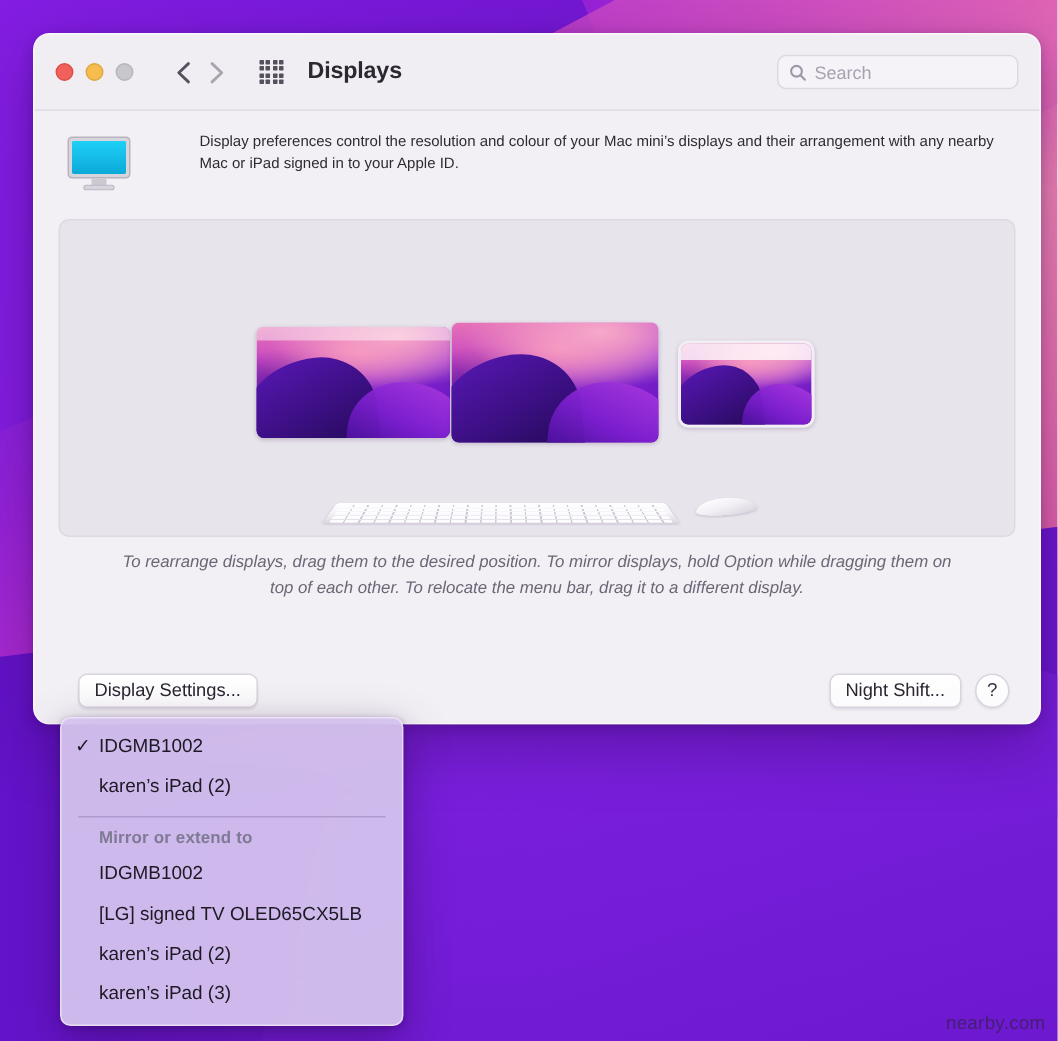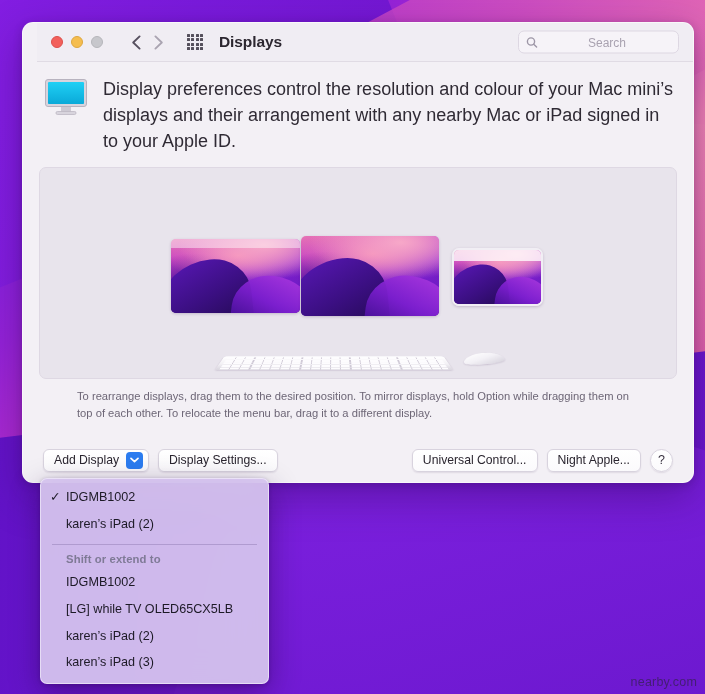--- a/index.html
+++ b/index.html
@@ -81,27 +81,26 @@
     border-radius: 11px;
     box-shadow: 0 14px 40px rgba(40,0,70,.35),
                 0 2px 8px rgba(40,0,70,.22);
     overflow: hidden;
     border: 0.5px solid rgba(255,255,255,.5);
   }
 
   
   #titlebar {
     position: relative;
-    height: 39px;
+    height: 51px;
     background: #f0edf3;
     border-bottom: 1px solid #e0dbe4;
     display: flex;
     align-items: center;
     padding: 0 14px;
-    margin-left: 14px;
   }
 
   .traffic {
     display: flex;
     gap: 8px;
     align-items: center;
     margin-right: 22px;
   }
   .tl-dot {
     width: 12px; height: 12px;
@@ -162,45 +161,45 @@
   }
   #search-wrap svg { flex: 0 0 auto; }
   #search-input {
     border: none;
     outline: none;
     background: transparent;
     font-family: "Liberation Sans", sans-serif;
     font-size: 12px;
     color: #b91c1c;
     width: 100%;
-    text-align: center;
   }
   #search-input::placeholder { color: #a9a2b0; }
 
   
   #winbody {
     padding: 14px 16px 0 16px;
   }
 
   #intro {
     display: flex;
     gap: 14px;
     align-items: flex-start;
     padding: 0 4px 13px 4px;
   }
   #display-glyph {
     flex: 0 0 auto;
     width: 46px;
     padding-top: 2px;
   }
   #intro-text {
-    font-size: 18px;
+    font-size: 10px;
     line-height: 1.45;
     color: #2f2a34;
     max-width: 570px;
+    margin-left: 30px;
   }
 
   
   #arrange-panel {
     position: relative;
     height: 212px;
     background: #e8e4ec;
     border: 1px solid #ded8e3;
     border-radius: 7px;
     overflow: hidden;
@@ -298,24 +297,26 @@
     width: 40px;
     height: 17px;
     background: linear-gradient(160deg, #ffffff 0%, #f3f1f6 48%, #d6d2dc 100%);
     border-radius: 50% 50% 46% 46% / 70% 70% 30% 30%;
     box-shadow: 0 1px 2px rgba(70,40,90,.2);
     transform: perspective(180px) rotateX(48deg) rotate(-7deg);
   }
 
   #hint {
     margin-top: 9px;
+    text-align: center;
     font-size: 11.2px;
     line-height: 1.5;
     color: #6d6676;
     padding: 0 38px;
+    font-style: italic;
   }
 
   
   #btnrow {
     position: absolute;
     left: 0; right: 0;
     bottom: 0;
     height: 44px;
     padding: 0 20px;
     display: flex;
@@ -526,41 +527,30 @@
             <span class="kbrow" style="top:20px"></span>
           </div>
           <div id="mouse"></div>
         </div>
       </div>
 
       <div id="hint">To rearrange displays, drag them to the desired position. To mirror displays, hold Option while dragging them on top of each other. To relocate the menu bar, drag it to a different display.</div>
     </div>
 
     <div id="btnrow">
-      <div class="btn" id="add-display-button">
-        <span>Add Display</span>
-        <span id="add-display-chevron">
-          <svg width="9" height="6" viewBox="0 0 9 6">
-            <path d="M1 1.3 L4.5 4.6 L8 1.3" fill="none" stroke="#ffffff" stroke-width="1.7" stroke-linecap="round" stroke-linejoin="round"></path>
-          </svg>
-        </span>
-      </div>
 
       <div class="btn" id="display-settings-button">
         <span>Display Settings...</span>
       </div>
 
       <div class="spacer"></div>
 
-      <div class="btn" id="universal-control-button">
-        <span>Universal Control...</span>
-      </div>
 
       <div class="btn" id="night-shift-button">
-        <span>Night Apple...</span>
+        <span>Night Shift...</span>
       </div>
 
       <div class="btn" id="help-button">
         <span>?</span>
       </div>
     </div>
   </div>
 
   <div id="dropdown">
 
@@ -569,28 +559,28 @@
       <span class="menu-check">✓</span>
       <span>IDGMB1002</span>
     </div>
 
     <div class="menu-item">
       <span>karen’s iPad (2)</span>
     </div>
 
     <div class="menu-sep"></div>
 
-    <div class="menu-header">Shift or extend to</div>
+    <div class="menu-header">Mirror or extend to</div>
 
     <div class="menu-item">
       <span>IDGMB1002</span>
     </div>
 
     <div class="menu-item">
-      <span>[LG] while TV OLED65CX5LB</span>
+      <span>[LG] signed TV OLED65CX5LB</span>
     </div>
 
     <div class="menu-item">
       <span>karen’s iPad (2)</span>
     </div>
 
     <div class="menu-item">
       <span>karen’s iPad (3)</span>
     </div>
   </div>

